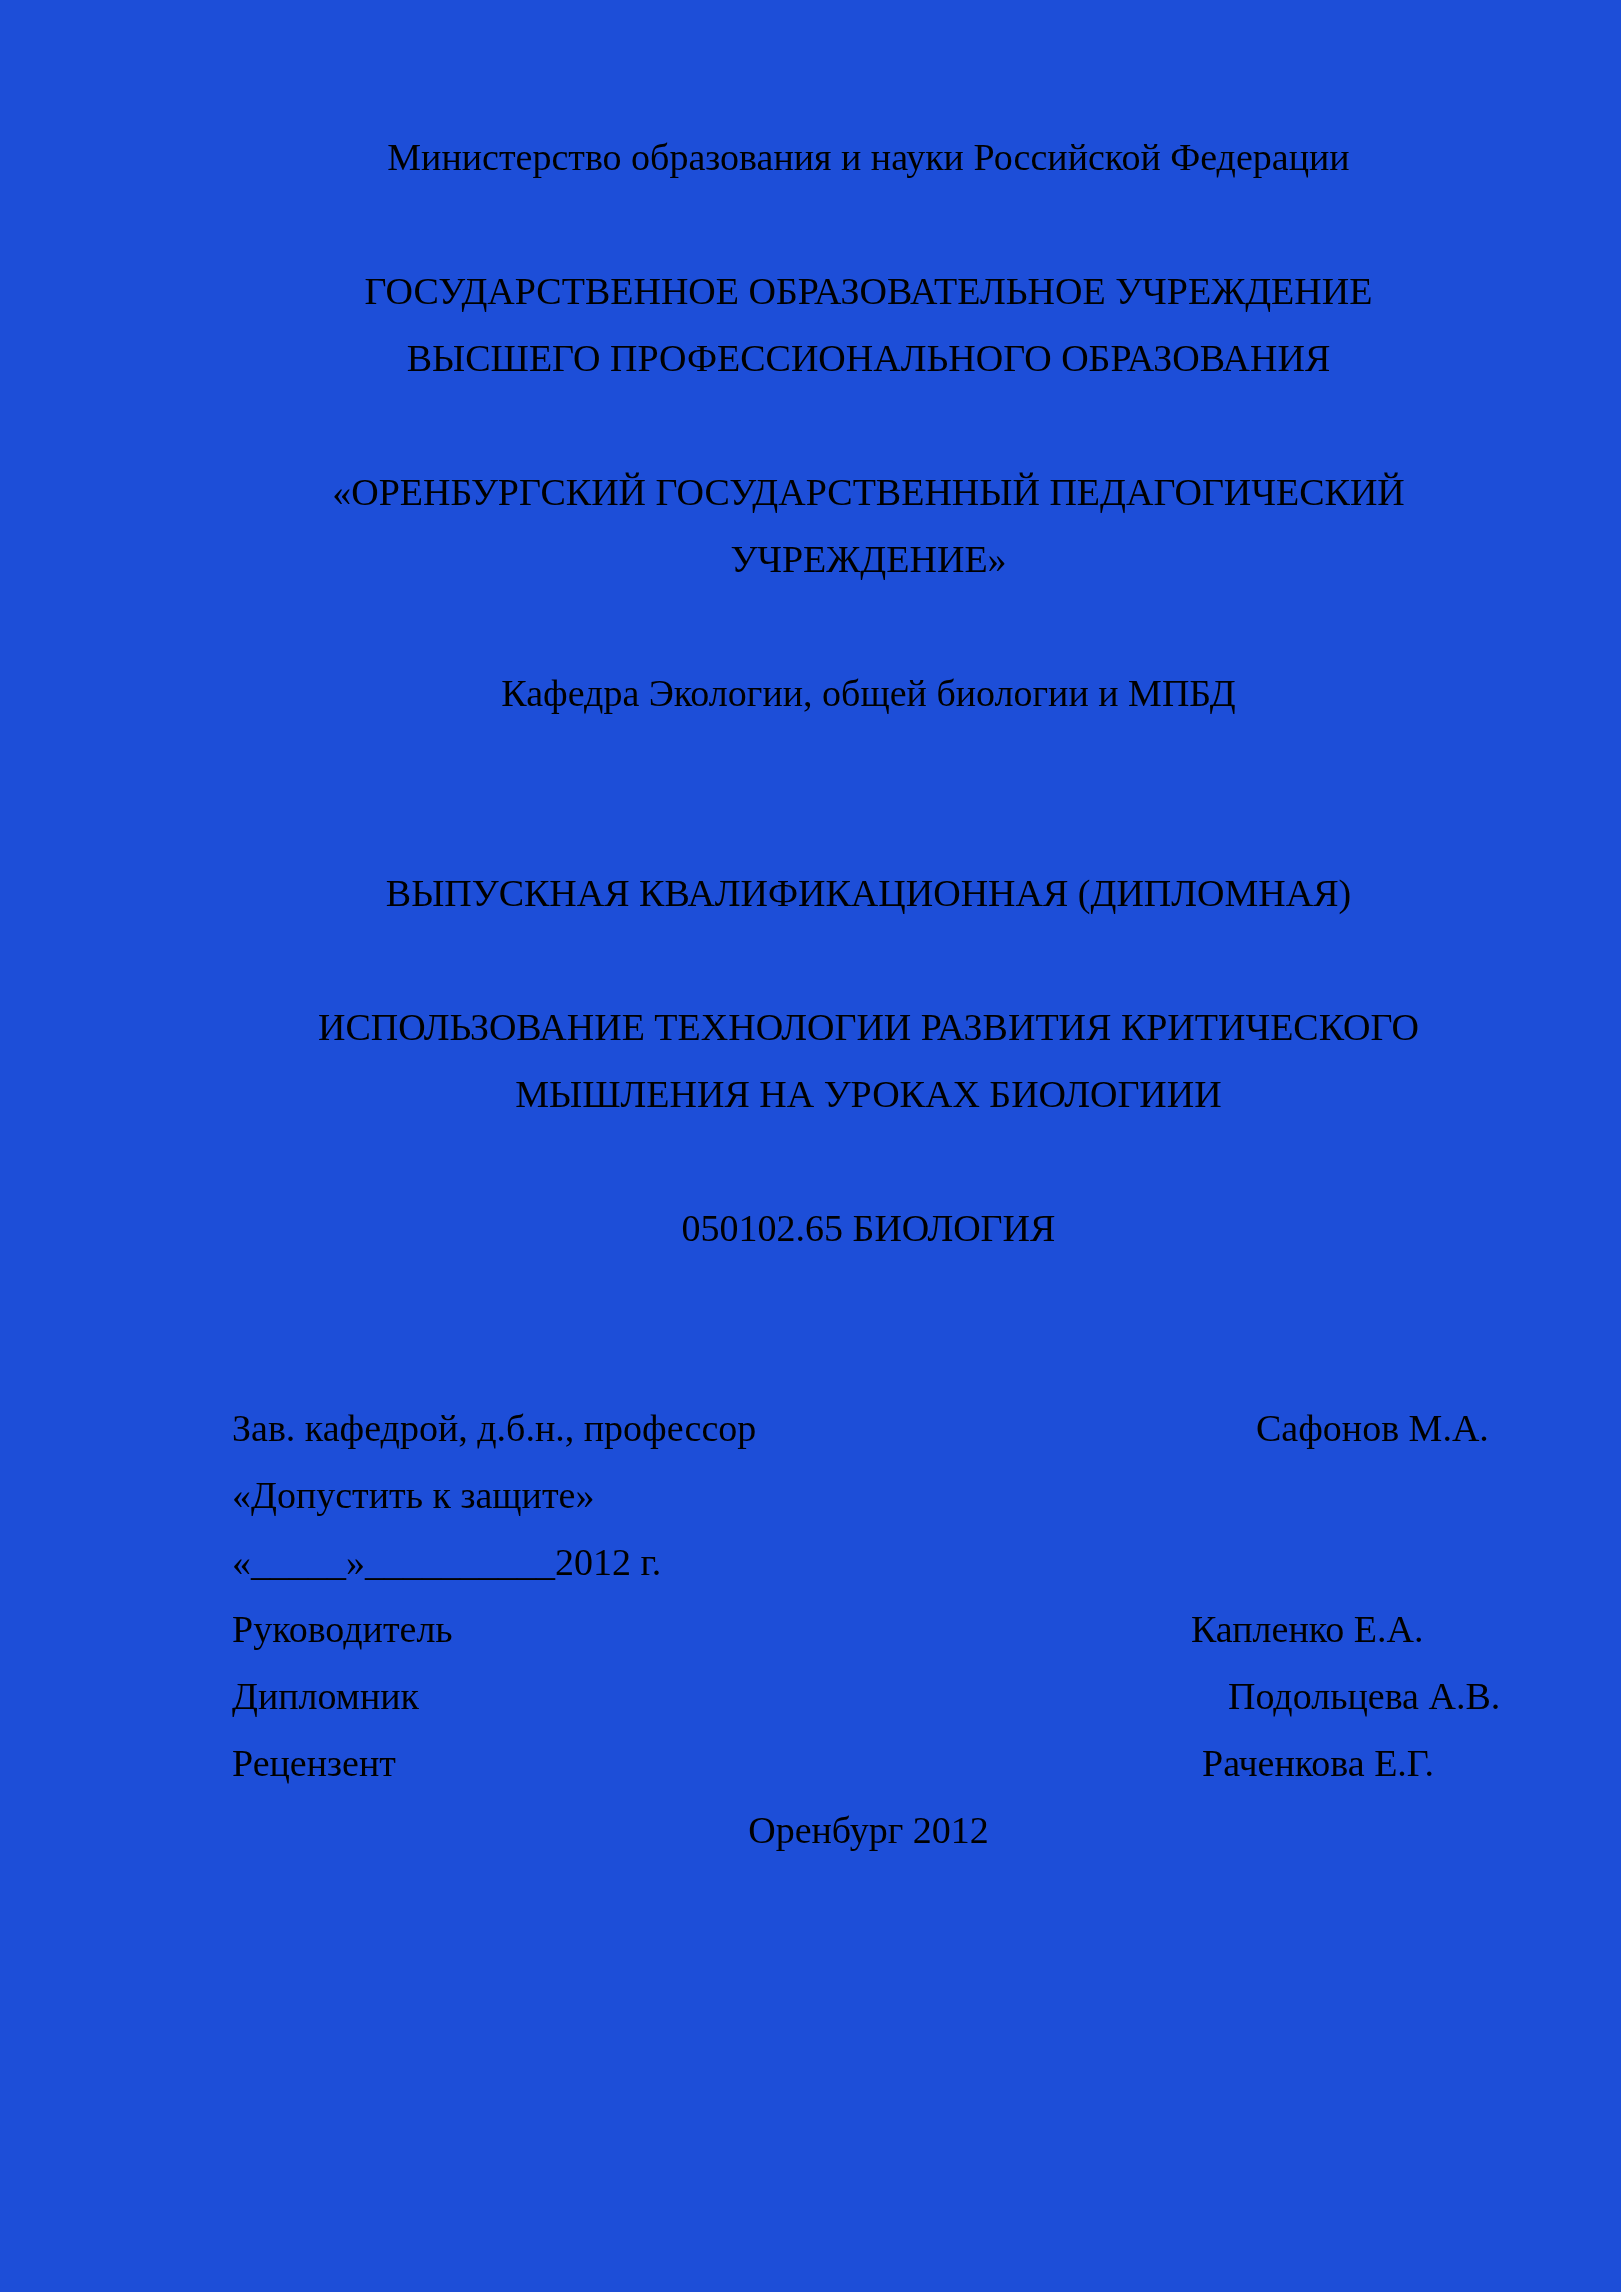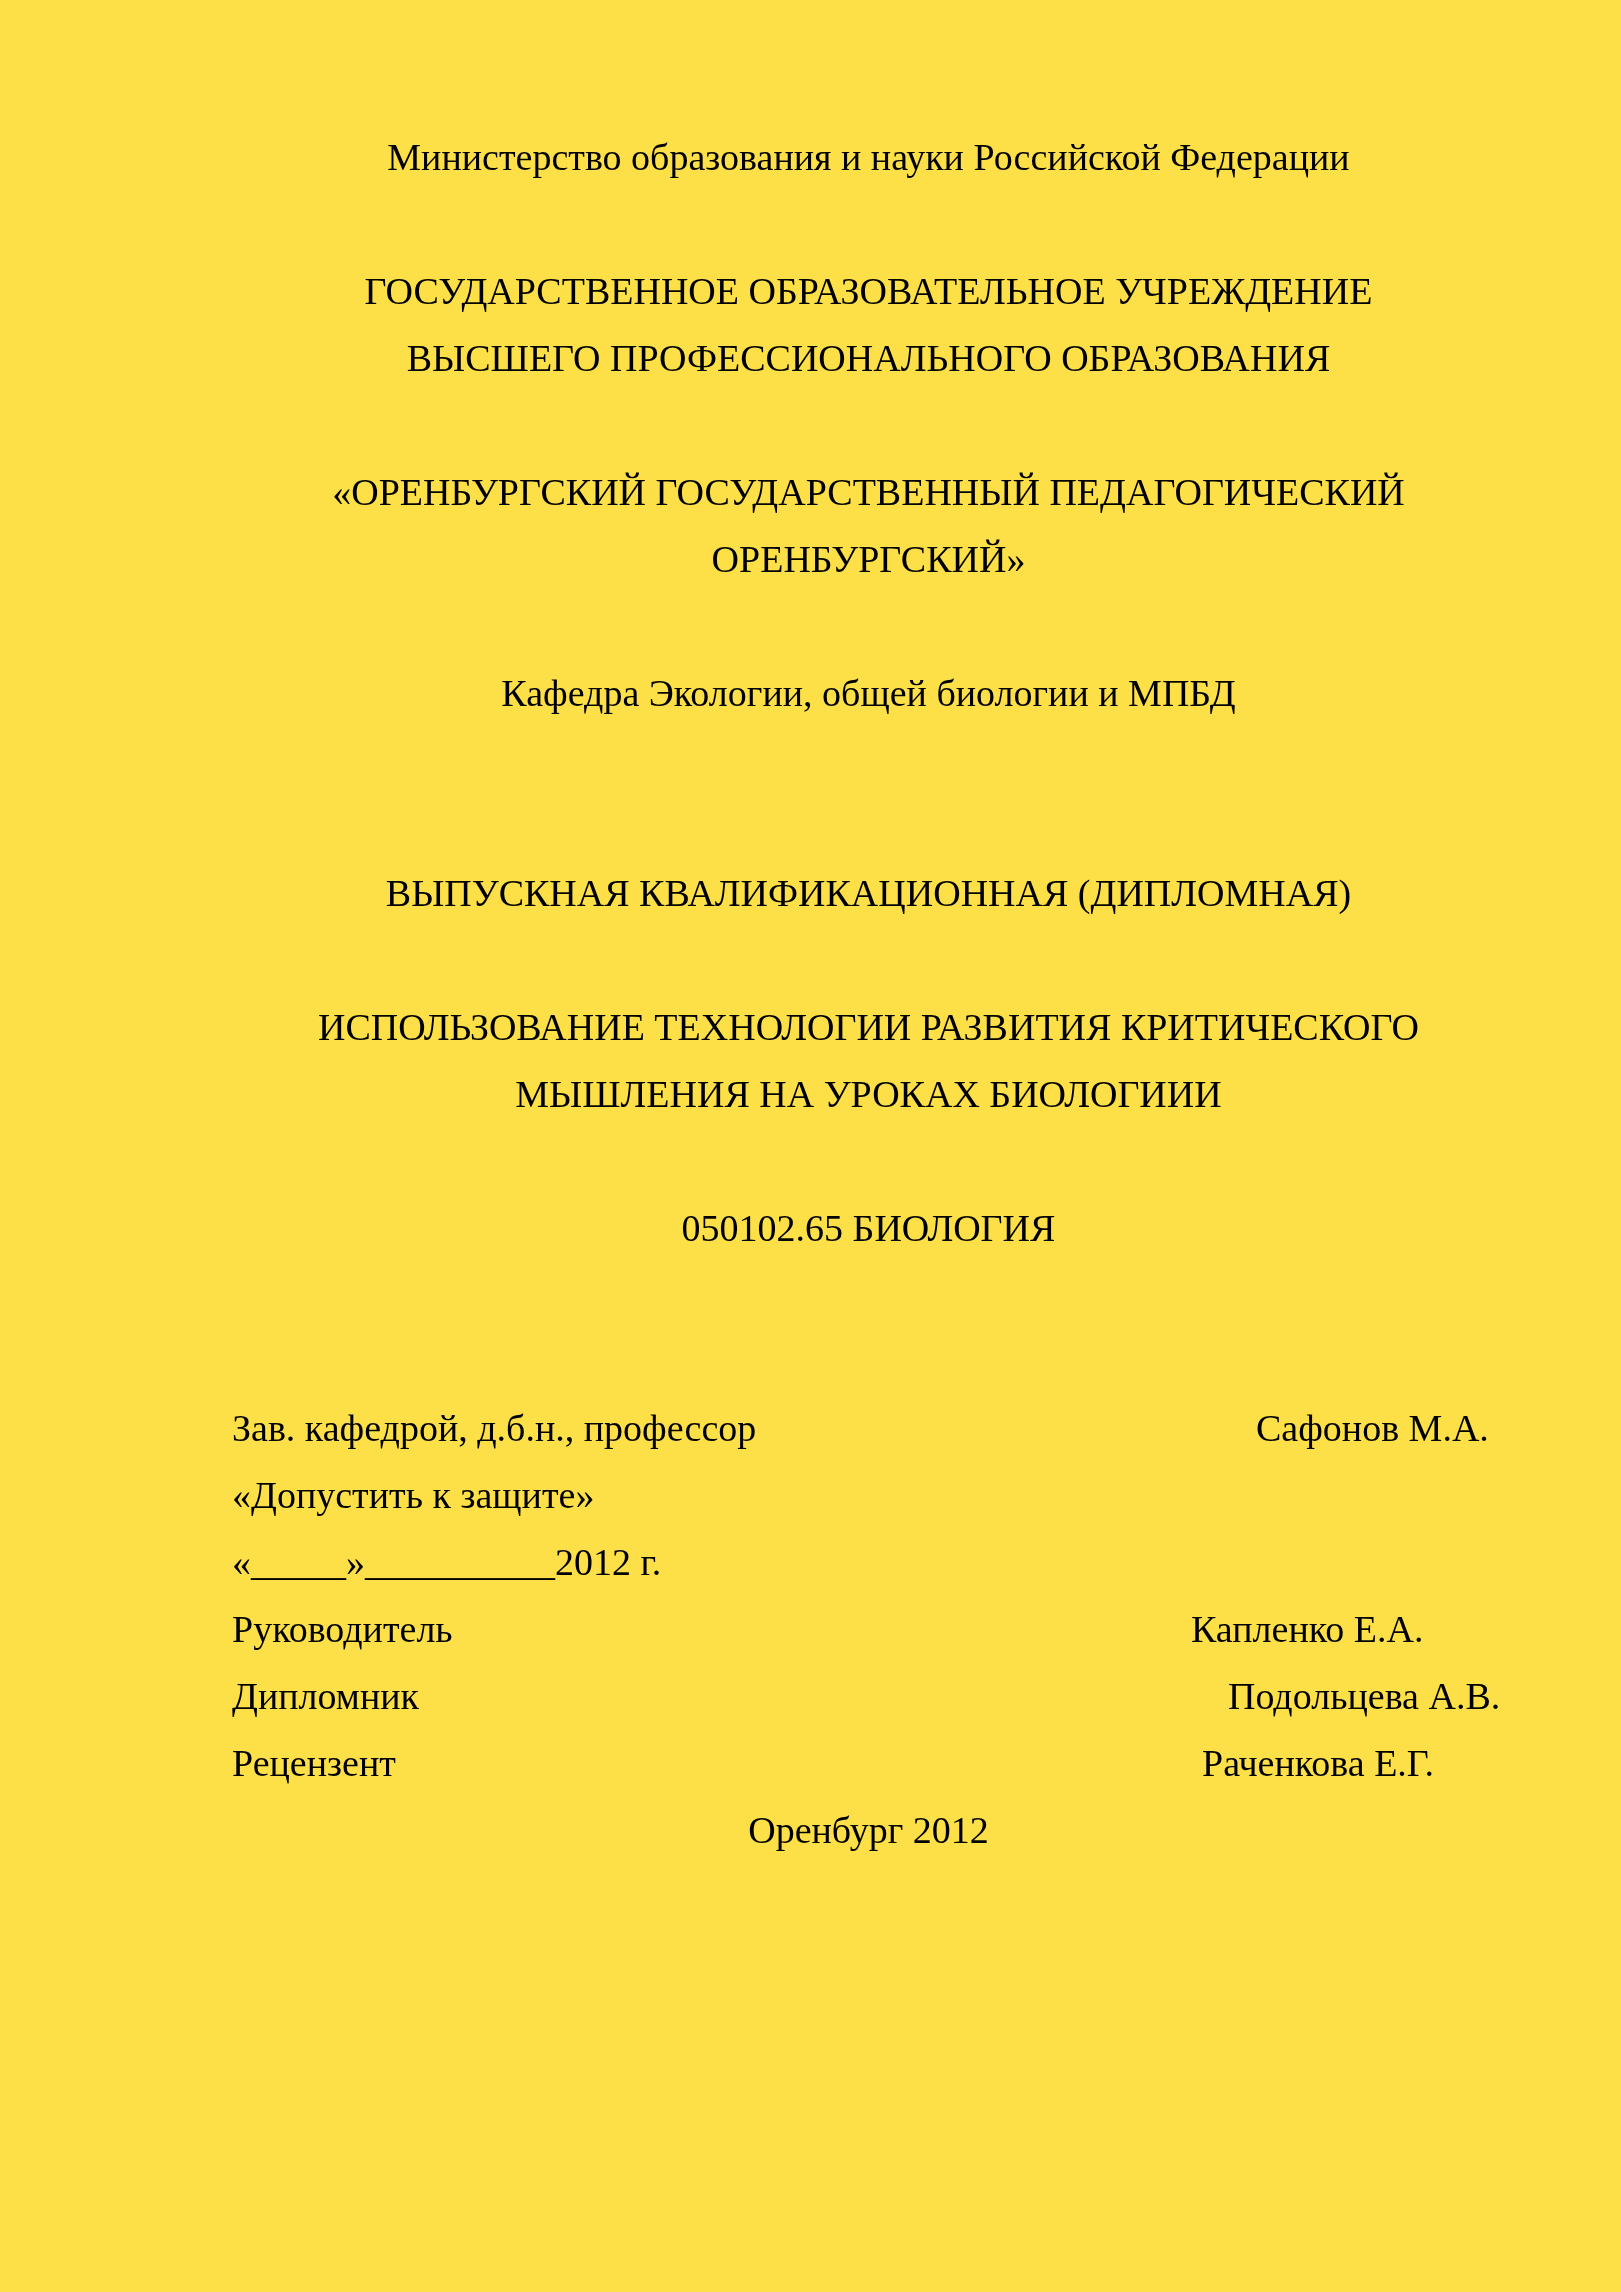--- a/index.html
+++ b/index.html
@@ -1,20 +1,20 @@
 <!DOCTYPE html>
 <html><head>
 <meta charset="utf-8">
 <style>
   html, body { margin: 0; padding: 0; background: #ffffff; }
   .page {
     position: relative;
     width: 1621px;
     height: 2293px;
-    background: #fde047;
+    background: #1d4ed8;
     box-sizing: border-box;
     padding: 124px 116px 0 232px;
     font-family: "Liberation Serif", "DejaVu Serif", serif;
     font-size: 38px;
     line-height: 67px;
     color: #000000;
     overflow: hidden;
   }
   .page p { margin: 0; padding: 0; }
   .center { text-align: center; }
@@ -32,21 +32,21 @@
 <body>
 
 <div class="page">
 
   <p class="center">Министерство образования и науки Российской Федерации</p>
 
   <p class="center gap1">ГОСУДАРСТВЕННОЕ ОБРАЗОВАТЕЛЬНОЕ УЧРЕЖДЕНИЕ</p>
   <p class="center">ВЫСШЕГО ПРОФЕССИОНАЛЬНОГО ОБРАЗОВАНИЯ</p>
 
   <p class="center gap1">«ОРЕНБУРГСКИЙ ГОСУДАРСТВЕННЫЙ ПЕДАГОГИЧЕСКИЙ</p>
-  <p class="center">ОРЕНБУРГСКИЙ»</p>
+  <p class="center">УЧРЕЖДЕНИЕ»</p>
 
   <p class="center gap1">Кафедра Экологии, общей биологии и МПБД</p>
 
   <p class="center gap2">ВЫПУСКНАЯ КВАЛИФИКАЦИОННАЯ (ДИПЛОМНАЯ)</p>
 
   <p class="center gap1">ИСПОЛЬЗОВАНИЕ ТЕХНОЛОГИИ РАЗВИТИЯ КРИТИЧЕСКОГО</p>
   <p class="center">МЫШЛЕНИЯ НА УРОКАХ БИОЛОГИИИ</p>
 
   <p class="center gap1">050102.65 БИОЛОГИЯ</p>
 

